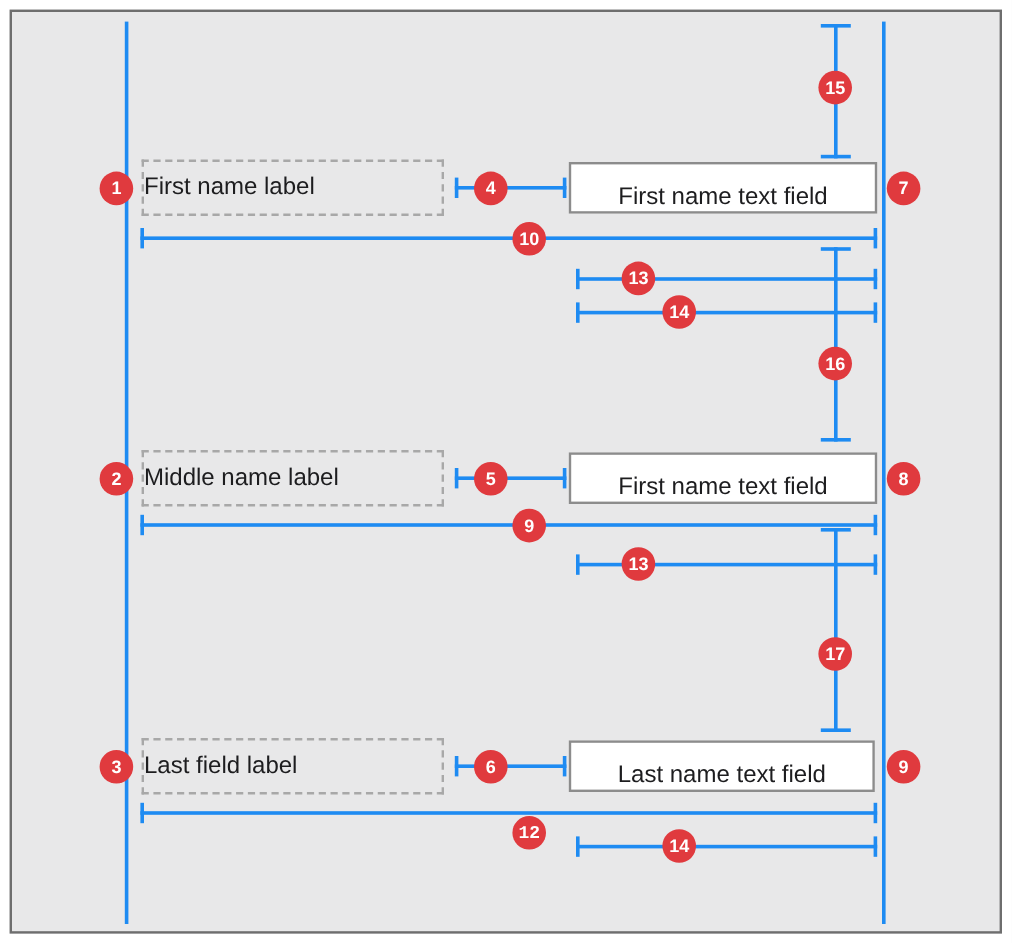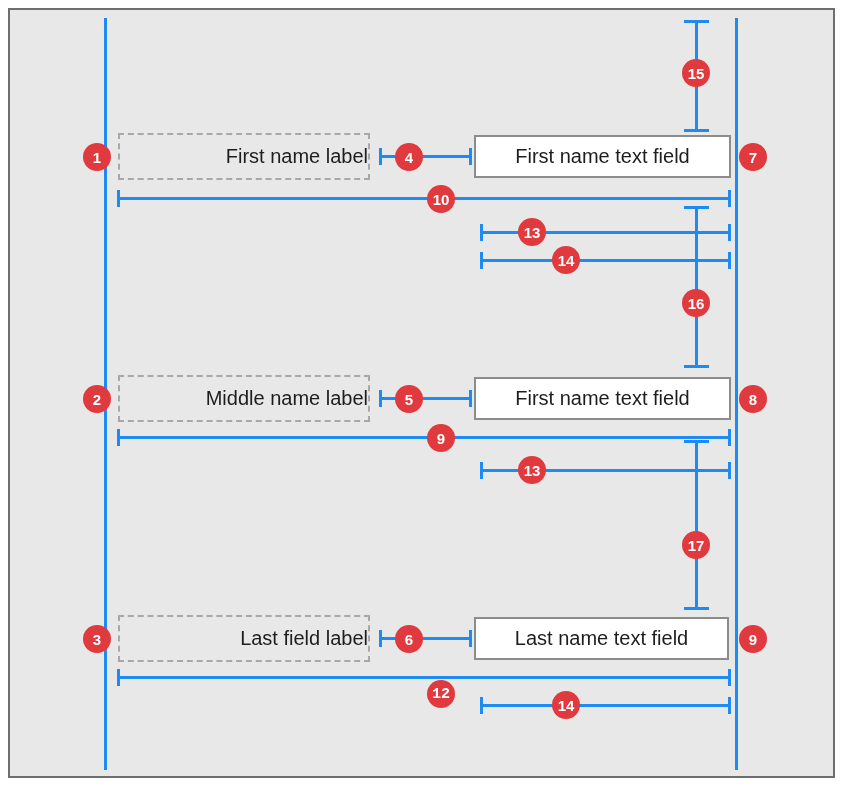--- a/index.html
+++ b/index.html
@@ -74,32 +74,32 @@
     justify-content: center;
     transform: translate(-50%, -50%);
     z-index: 5;
   }
 
   .label-box {
     position: absolute;
     border: 2px dashed var(--dashed-border, #A8A8A8);
     display: flex;
     align-items: center;
-    justify-content: flex-end;
+    justify-content: flex-start;
     font-size: 20px;
     color: var(--text, #1D1D1F);
     z-index: 2;
   }
 
   .field-box {
     position: absolute;
     border: 2px solid var(--box-border, #8C8C8C);
     background: #ffffff;
     display: flex;
-    align-items: center;
+    align-items: flex-end;
     justify-content: center;
     font-size: 20px;
     color: var(--text, #1D1D1F);
     z-index: 2;
   }
 </style>
 </head>
 <body>
 
 <div class="stage">

